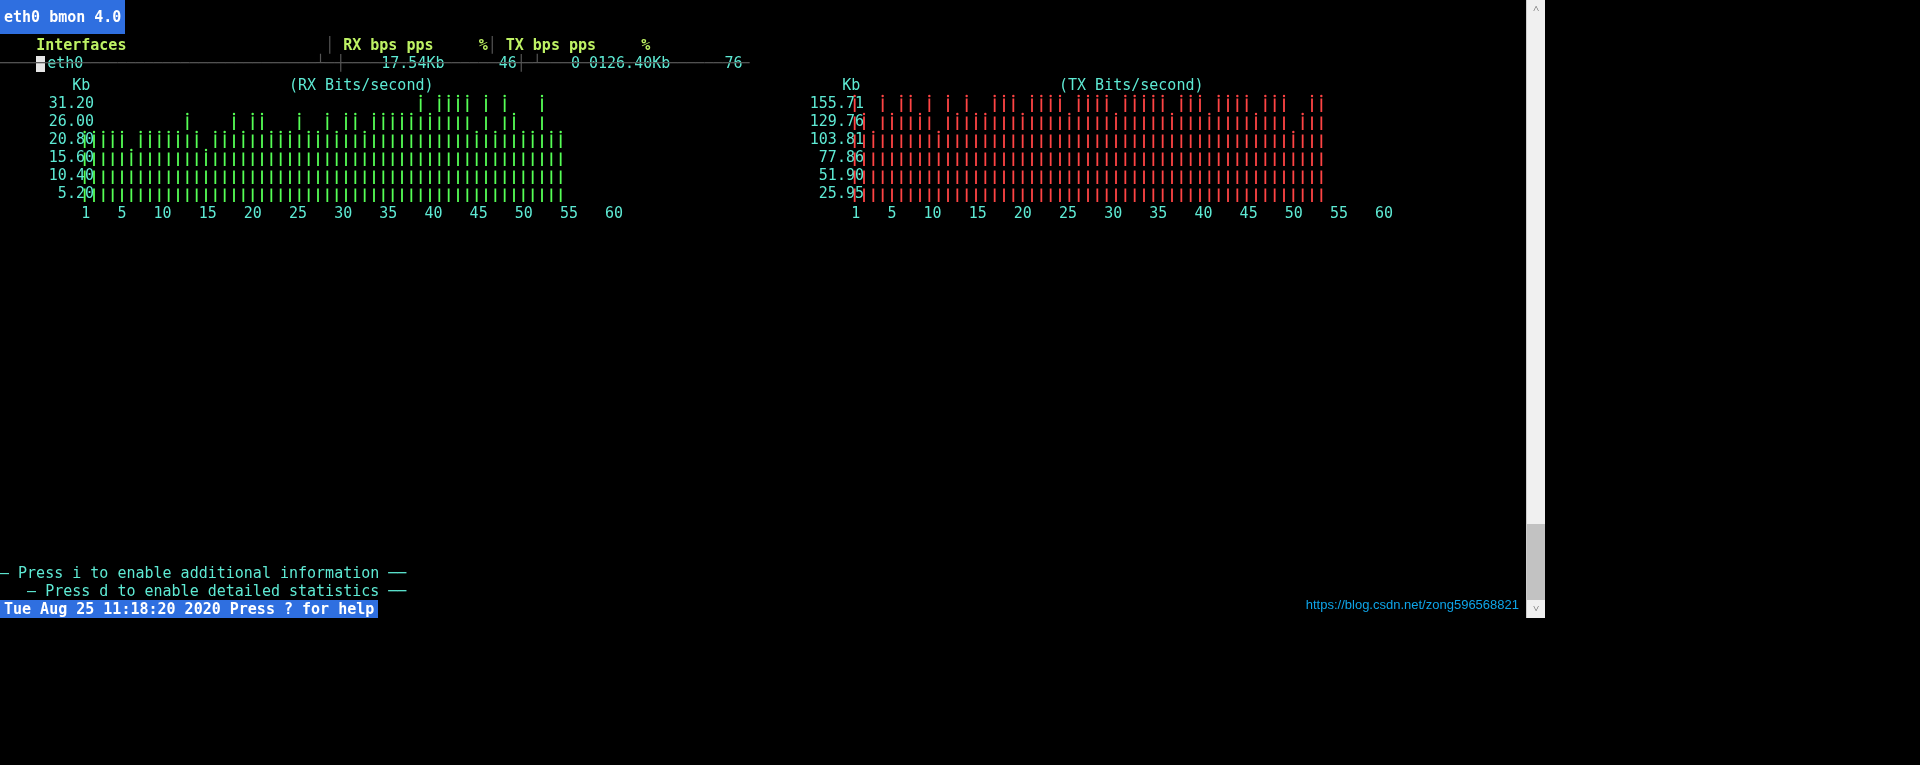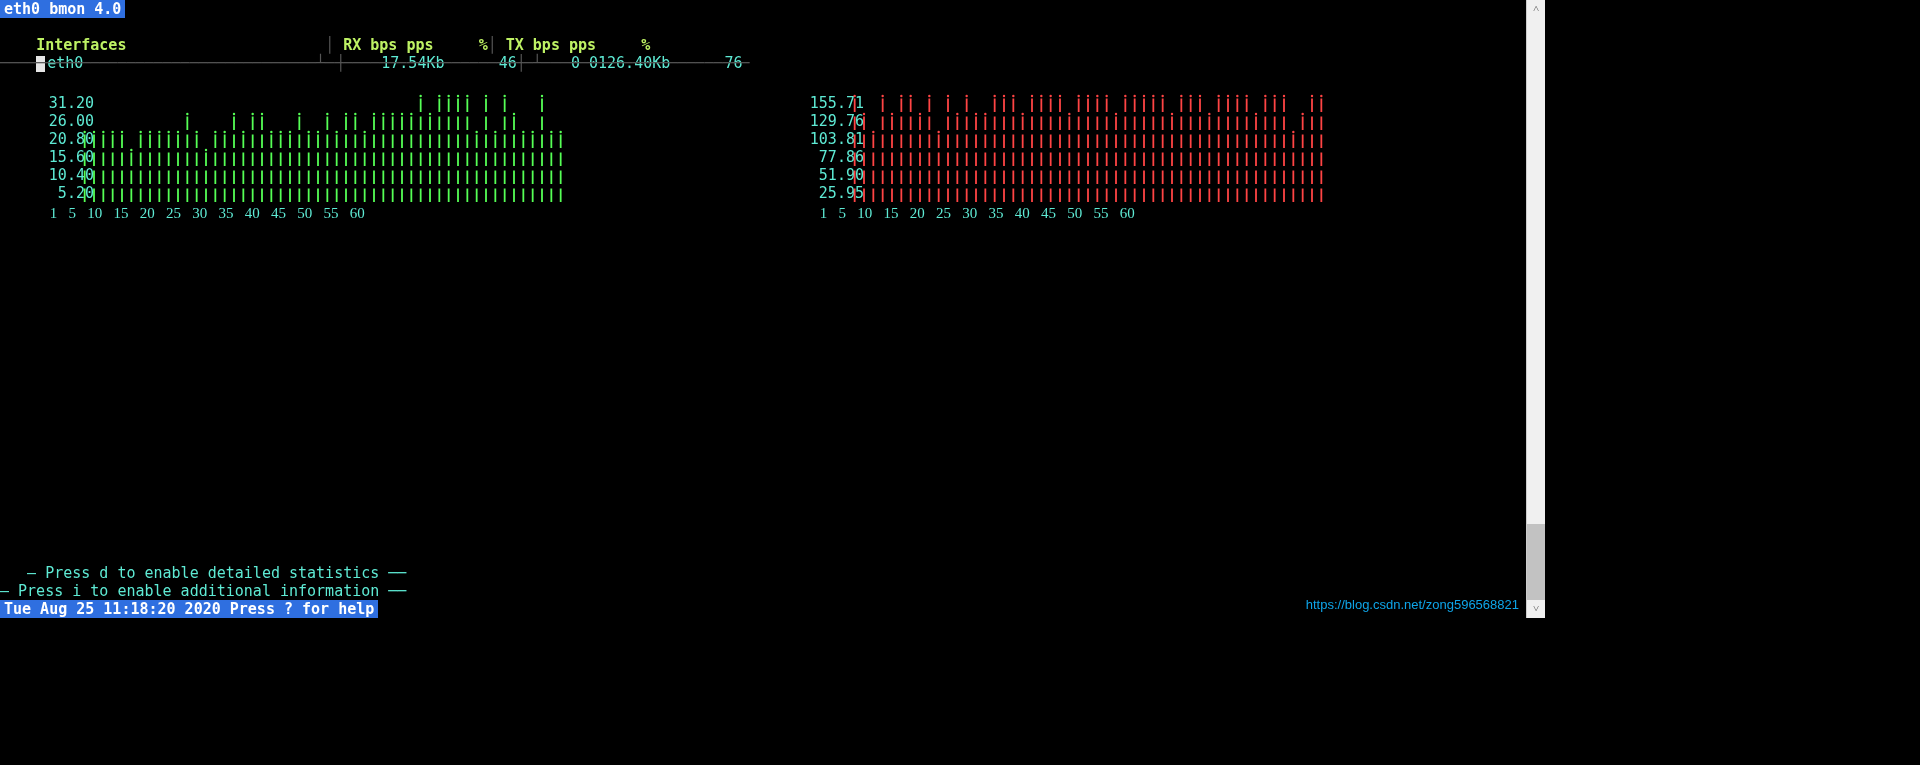--- a/index.html
+++ b/index.html
@@ -17,21 +17,21 @@
   .screen {
     position: relative;
     width: 1545px;
     height: 618px;
     background: #000;
   }
   .titlebar {
     background: #2f6fe0;
     color: #fff;
     display: inline-block;
-    padding: 0 4px;
+    padding: 8px 4px;
     height: 18px;
     font-weight: bold;
   }
   .yellow { color: #bef264; font-weight: bold; }
   .white  { color: #5eead4; text-align: right; }
   .row { white-space: pre; height:18px; }
   .sep { color:#555; }
   .cursor { display:inline-block; width:9px; height:16px; background:#e6e6e6; vertical-align:text-bottom; margin-right:2px;}
   .chartwrap {
     display:flex;
@@ -55,24 +55,23 @@
     left:0; top:18px;
     width:78px;
     text-align:right;
     white-space:pre;
     padding-left:16px;
   }
   .ylabels div { height:18px; }
   .xaxis {
     white-space:pre;
     position:absolute;
-    left:16px;
+    left:0px;
     top:128px;
     height:18px;
-    font-family:Liberation Serif, serif;
   }
 
   .footer-lines { position:absolute; left:0; bottom:18px; }
   .footer-lines .row { white-space:pre; }
   .statusbar {
     position:absolute;
     left:0; bottom:0;
     height:18px;
     background:#2f6fe0;
     color:#fff;
@@ -133,20 +132,21 @@
 
   <div class="row">
     <span class="cursor"></span><span class="white">eth0</span><span>                            </span><span class="sep">│    </span><span class="white">17.54Kb</span><span>      </span><span class="white">46</span><span class="sep">│     </span><span class="white">0</span><span> </span><span class="white">0126.40Kb</span><span>      </span><span class="white">76</span>
   </div>
 
   <div class="row"><span class="sep">───────────────────────────────────┴───────────────────────┴───────────────────────</span></div>
 
   <div class="chartwrap">
 
     <div class="chartblock">
+      <div class="chart-head">        <span class="white">Kb</span>                      <span class="white">(RX Bits/second)</span></div>
       <div class="ylabels" id="rx-yl"><div class="white">  31.20</div><div class="white">  26.00</div><div class="white">  20.80</div><div class="white">  15.60</div><div class="white">  10.40</div><div class="white">   5.20</div></div>
       <svg class="chart-svg-rx" id="rx-svg" width="560" height="108">
           <line x1="4.666666666666667" x2="4.666666666666667" y1="94.5" y2="108" stroke="#55ff55" stroke-width="1.8"></line>
           <line x1="4.666666666666667" x2="4.666666666666667" y1="76.5" y2="90" stroke="#55ff55" stroke-width="1.8"></line>
           <line x1="4.666666666666667" x2="4.666666666666667" y1="58.5" y2="72" stroke="#55ff55" stroke-width="1.8"></line>
           <line x1="4.666666666666667" x2="4.666666666666667" y1="40.5" y2="54" stroke="#55ff55" stroke-width="1.8"></line>
           <circle cx="4.666666666666667" cy="38" r="1.2" fill="#55ff55"></circle>
           <line x1="14" x2="14" y1="94.5" y2="108" stroke="#55ff55" stroke-width="1.8"></line>
           <line x1="14" x2="14" y1="76.5" y2="90" stroke="#55ff55" stroke-width="1.8"></line>
           <line x1="14" x2="14" y1="58.5" y2="72" stroke="#55ff55" stroke-width="1.8"></line>
@@ -429,20 +429,21 @@
           <line x1="480.66666666666674" x2="480.66666666666674" y1="94.5" y2="108" stroke="#55ff55" stroke-width="1.8"></line>
           <line x1="480.66666666666674" x2="480.66666666666674" y1="76.5" y2="90" stroke="#55ff55" stroke-width="1.8"></line>
           <line x1="480.66666666666674" x2="480.66666666666674" y1="58.5" y2="72" stroke="#55ff55" stroke-width="1.8"></line>
           <line x1="480.66666666666674" x2="480.66666666666674" y1="40.5" y2="54" stroke="#55ff55" stroke-width="1.8"></line>
           <circle cx="480.66666666666674" cy="38" r="1.2" fill="#55ff55"></circle>
         </svg>
       <div class="xaxis white" id="rx-x">         1   5   10   15   20   25   30   35   40   45   50   55   60</div>
     </div>
 
     <div class="chartblock">
+      <div class="chart-head">        <span class="white">Kb</span>                      <span class="white">(TX Bits/second)</span></div>
       <div class="ylabels" id="tx-yl"><div class="white"> 155.71</div><div class="white"> 129.76</div><div class="white"> 103.81</div><div class="white">  77.86</div><div class="white">  51.90</div><div class="white">  25.95</div></div>
       <svg class="chart-svg-tx" id="tx-svg" width="560" height="108">
           <line x1="4.666666666666667" x2="4.666666666666667" y1="94.5" y2="108" stroke="#ff4444" stroke-width="1.8"></line>
           <line x1="4.666666666666667" x2="4.666666666666667" y1="76.5" y2="90" stroke="#ff4444" stroke-width="1.8"></line>
           <line x1="4.666666666666667" x2="4.666666666666667" y1="58.5" y2="72" stroke="#ff4444" stroke-width="1.8"></line>
           <line x1="4.666666666666667" x2="4.666666666666667" y1="40.5" y2="54" stroke="#ff4444" stroke-width="1.8"></line>
           <line x1="4.666666666666667" x2="4.666666666666667" y1="22.5" y2="36" stroke="#ff4444" stroke-width="1.8"></line>
           <line x1="4.666666666666667" x2="4.666666666666667" y1="4.5" y2="18" stroke="#ff4444" stroke-width="1.8"></line>
           <circle cx="4.666666666666667" cy="2" r="1.2" fill="#ff4444"></circle>
           <line x1="14" x2="14" y1="94.5" y2="108" stroke="#ff4444" stroke-width="1.8"></line>
@@ -775,22 +776,22 @@
           <line x1="471.33333333333337" x2="471.33333333333337" y1="40.5" y2="54" stroke="#ff4444" stroke-width="1.8"></line>
           <line x1="471.33333333333337" x2="471.33333333333337" y1="22.5" y2="36" stroke="#ff4444" stroke-width="1.8"></line>
           <line x1="471.33333333333337" x2="471.33333333333337" y1="4.5" y2="18" stroke="#ff4444" stroke-width="1.8"></line>
           <circle cx="471.33333333333337" cy="2" r="1.2" fill="#ff4444"></circle>
         </svg>
       <div class="xaxis white" id="tx-x">         1   5   10   15   20   25   30   35   40   45   50   55   60</div>
     </div>
   </div>
 
   <div class="footer-lines">
+    <div class="row white">— Press i to enable additional information ──</div>
     <div class="row white">— Press d to enable detailed statistics ──</div>
-    <div class="row white">— Press i to enable additional information ──</div>
   </div>
 
   <div class="statusbar">Tue Aug 25 11:18:20 2020 Press ? for help</div>
 
   <div class="scrollbar">
     <div class="scroll-arrow">˄</div>
     <div class="scroll-thumb" style="top:524px;height:76px;"></div>
     <div class="scroll-arrow" style="position:absolute;bottom:0;">˅</div>
   </div>
 

